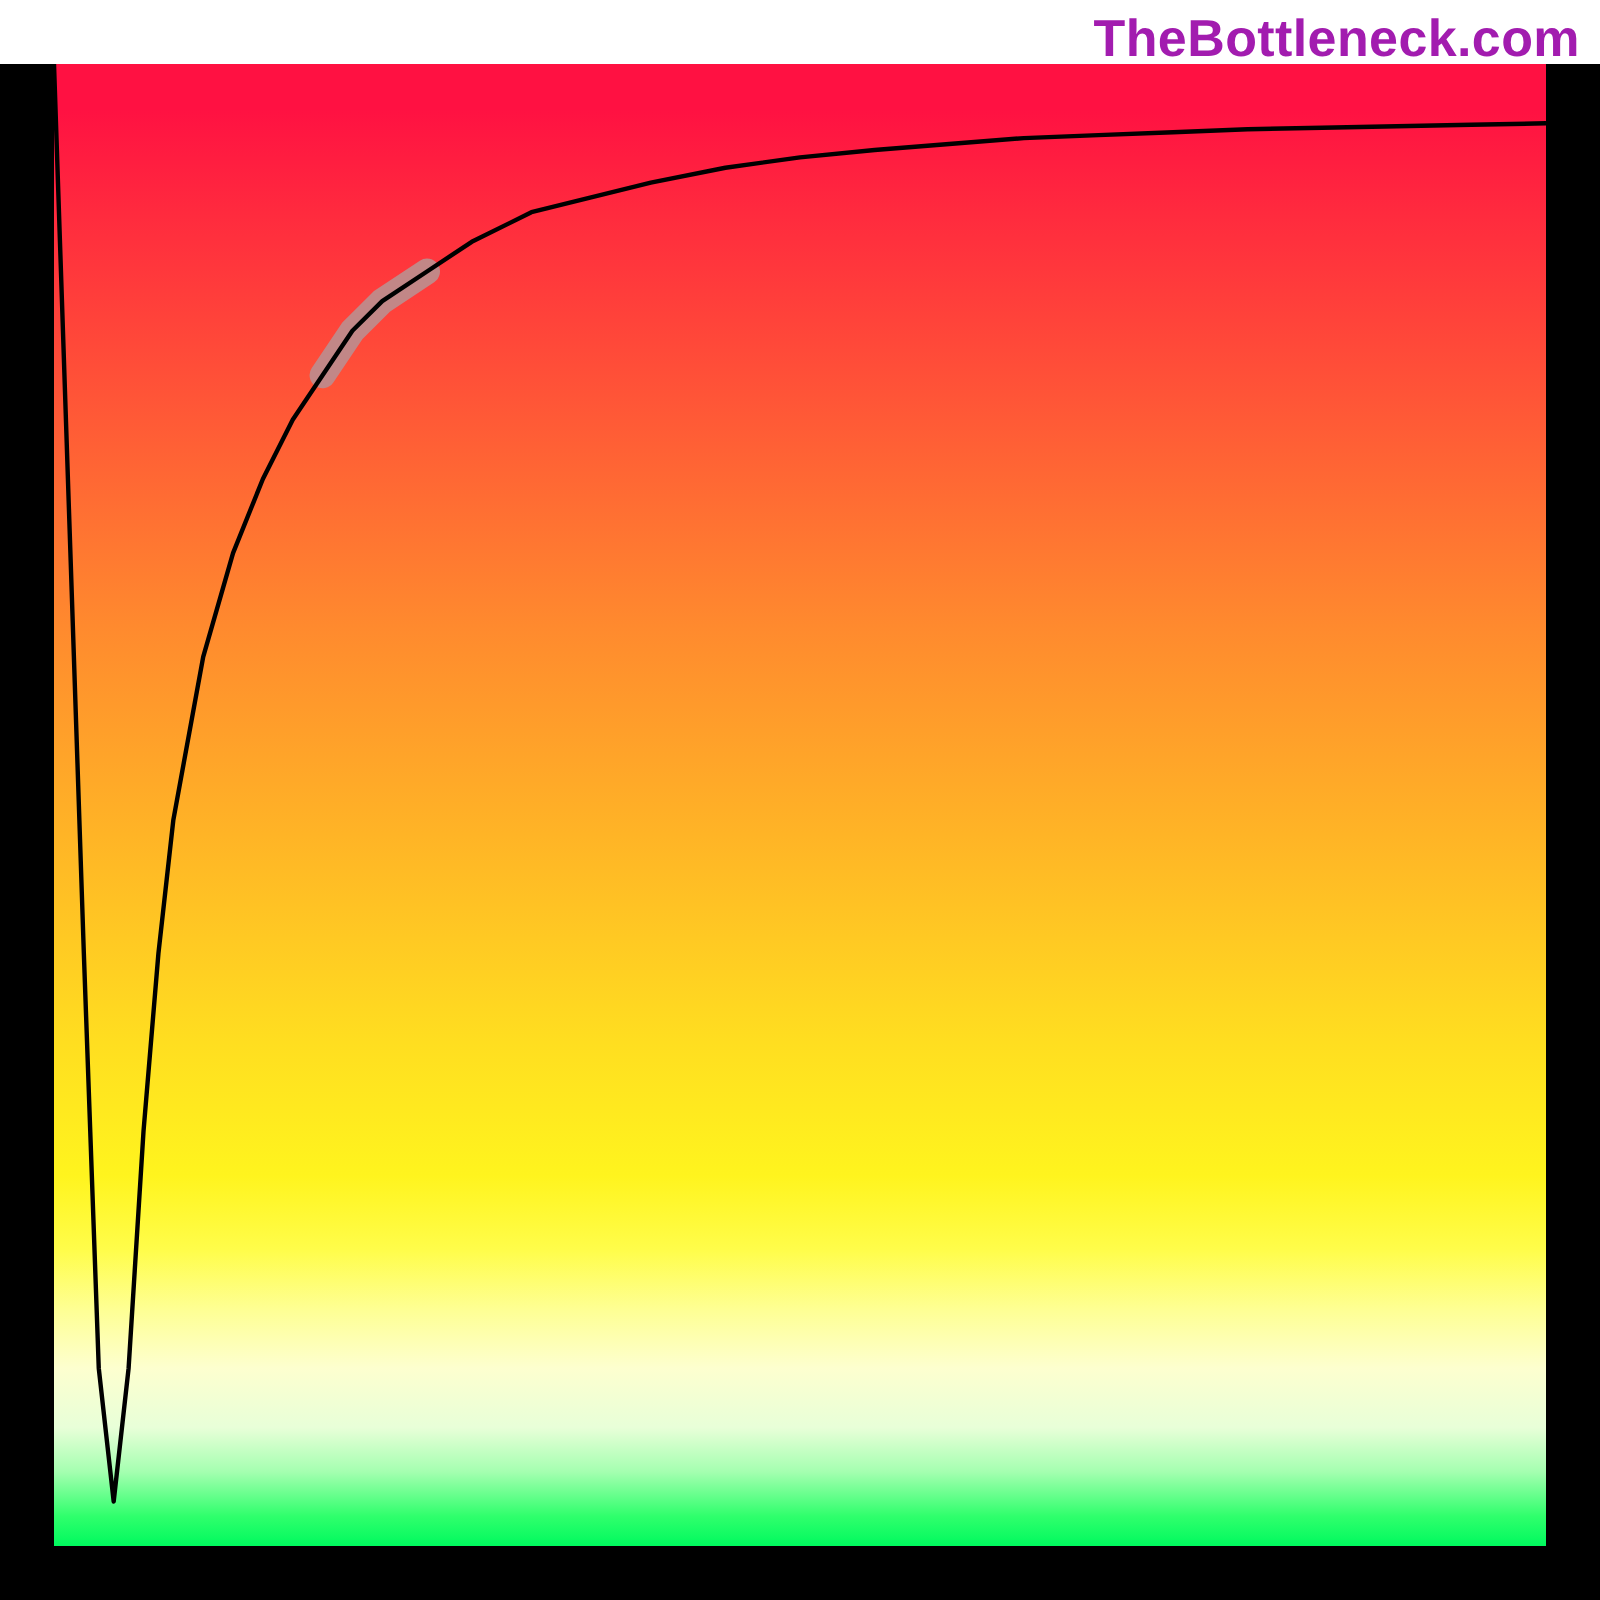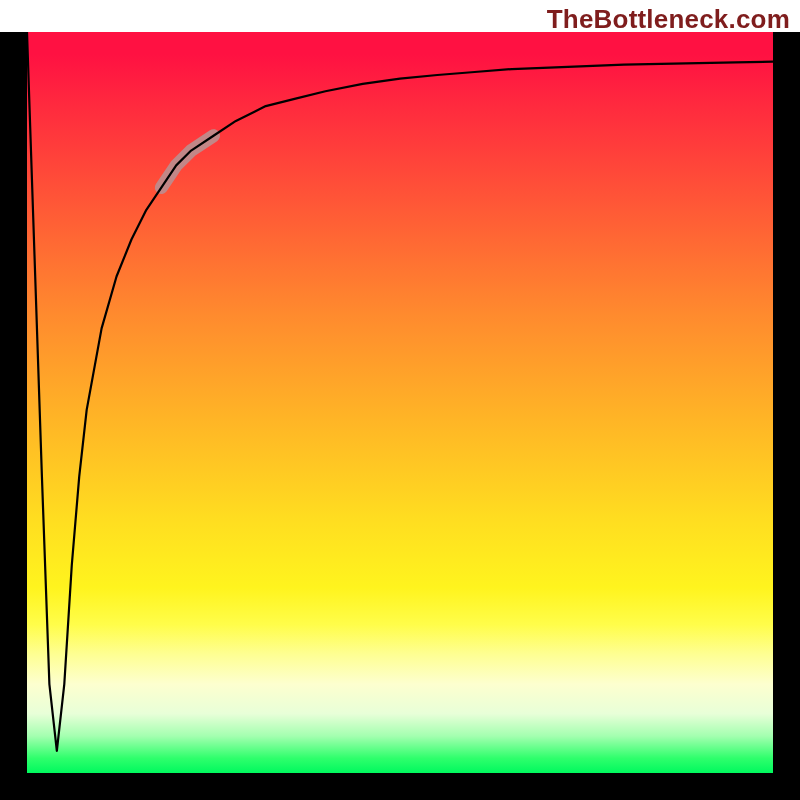--- a/index.html
+++ b/index.html
@@ -5,21 +5,21 @@
   * { margin: 0; padding: 0; box-sizing: border-box; }
   html, body { width: 800px; height: 800px; overflow: hidden; background: #fff; }
   .wrap { position: relative; width: 800px; height: 800px; }
   .watermark {
     position: absolute;
     top: 4px;
     right: 10px;
     font-family: Arial, Helvetica, sans-serif;
     font-size: 26px;
     font-weight: bold;
-    color: #7f1d1d;
+    color: #a21caf;
     letter-spacing: 0.2px;
     z-index: 5;
   }
   .frame {
     position: absolute;
     left: 0;
     top: 32px;
     width: 800px;
     height: 768px;
     background: #000;

